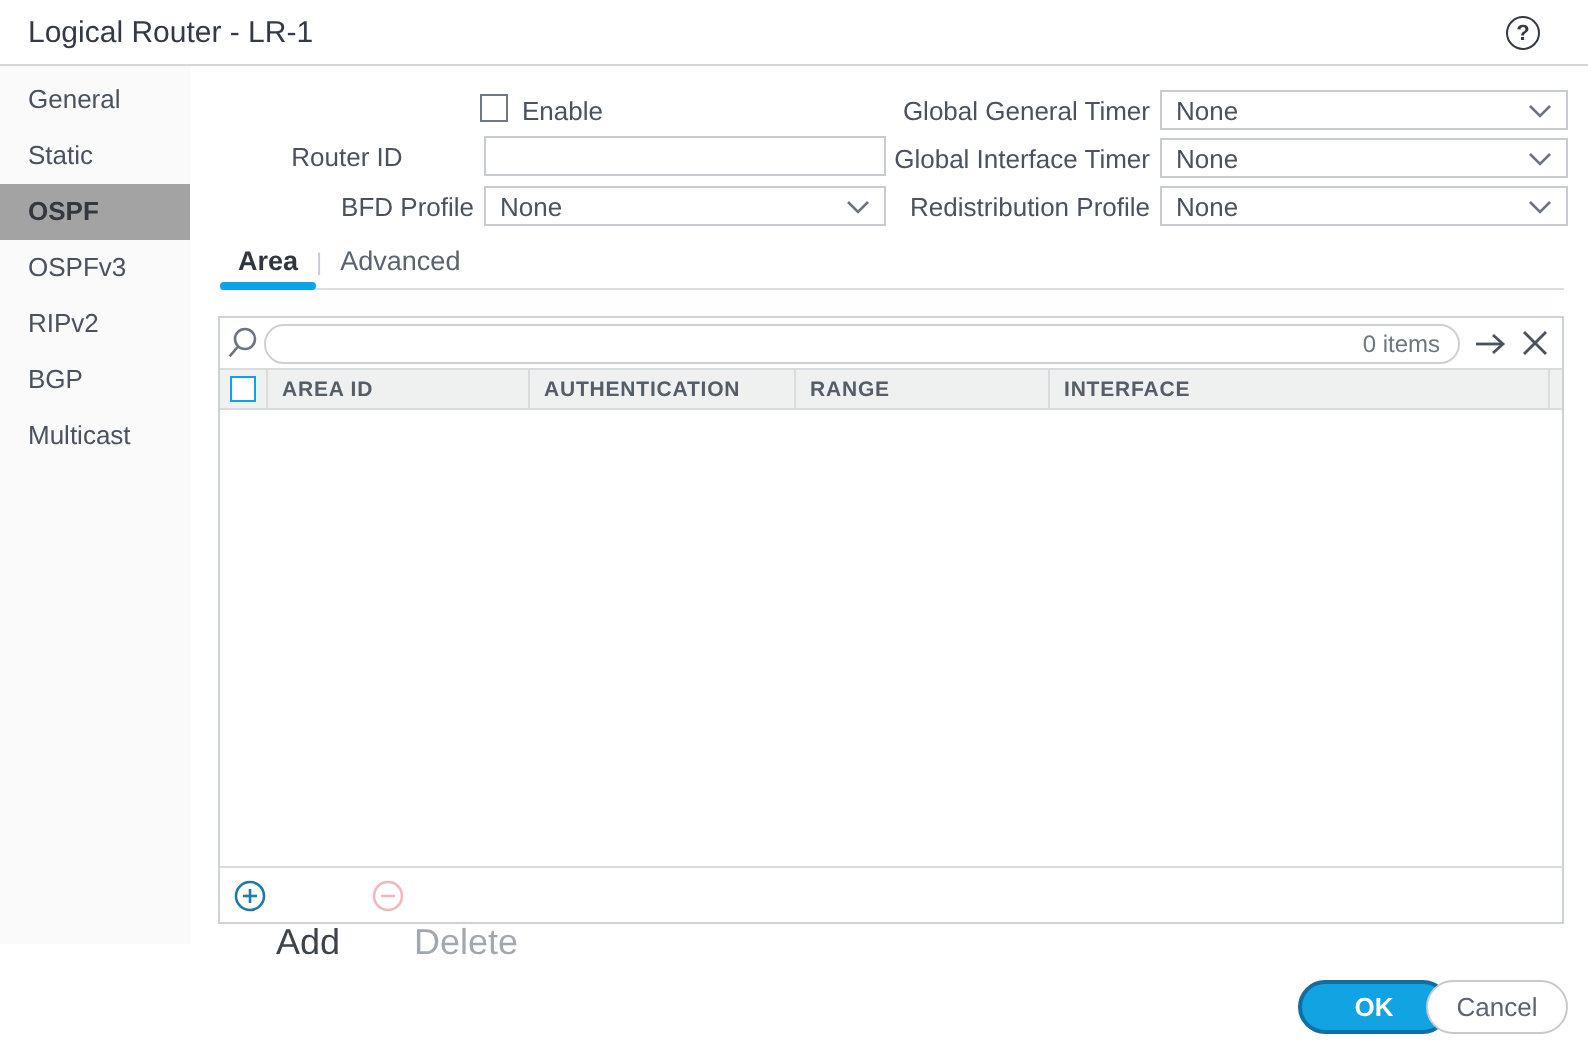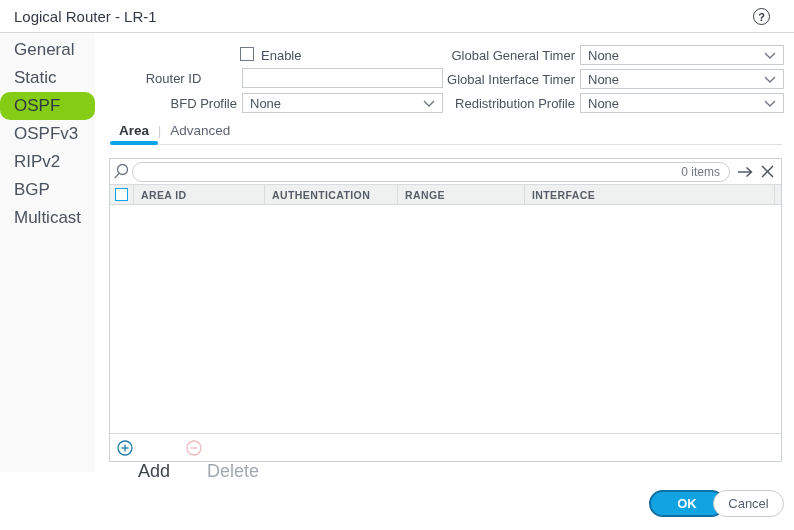--- a/index.html
+++ b/index.html
@@ -25,23 +25,23 @@
     cursor:pointer;
   }
 
   
   .sidebar {
     position:absolute; left:0; top:33px; width:95px; height:439px;
     background:#fafafa; padding-top:3px;
   }
   .side-item {
     height:28px; line-height:28px; padding-left:14px; color:#49525e;
-    font-size:17px; cursor:pointer; white-space:nowrap;
-  }
-  .side-item.selected { background:#84cc16; font-weight:normal; color:#32383f;border-radius:10px; }
+    font-size:13px; cursor:pointer; white-space:nowrap;
+  }
+  .side-item.selected { background:#a3a3a3; font-weight:bold; color:#32383f; }
 
   
   .flabel { position:absolute; text-align:right; color:#49525e; font-size:13px; line-height:19px; }
   .checkbox {
     position:absolute; width:14px; height:14px; background:#fff;
     border:1px solid #707983; cursor:pointer;
   }
   .cb-label { position:absolute; color:#49525e; font-size:13px; }
   .text-input {
     position:absolute; height:20px; border:1px solid #c7ccd1; background:#fff;

